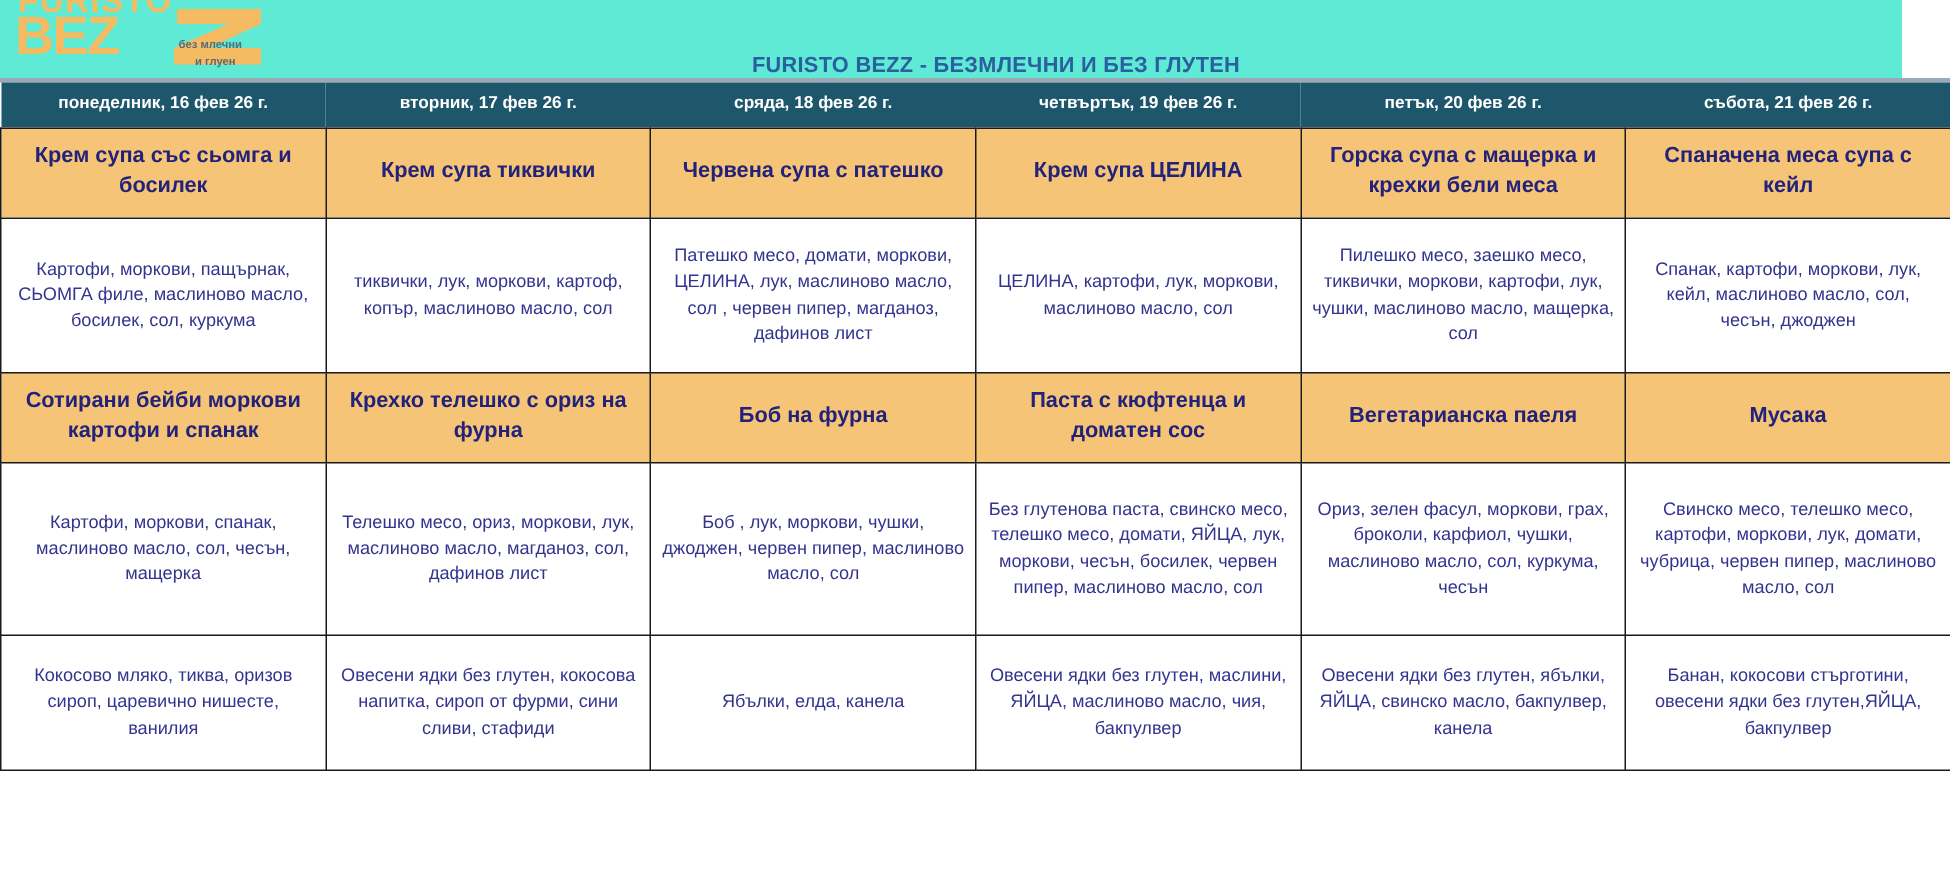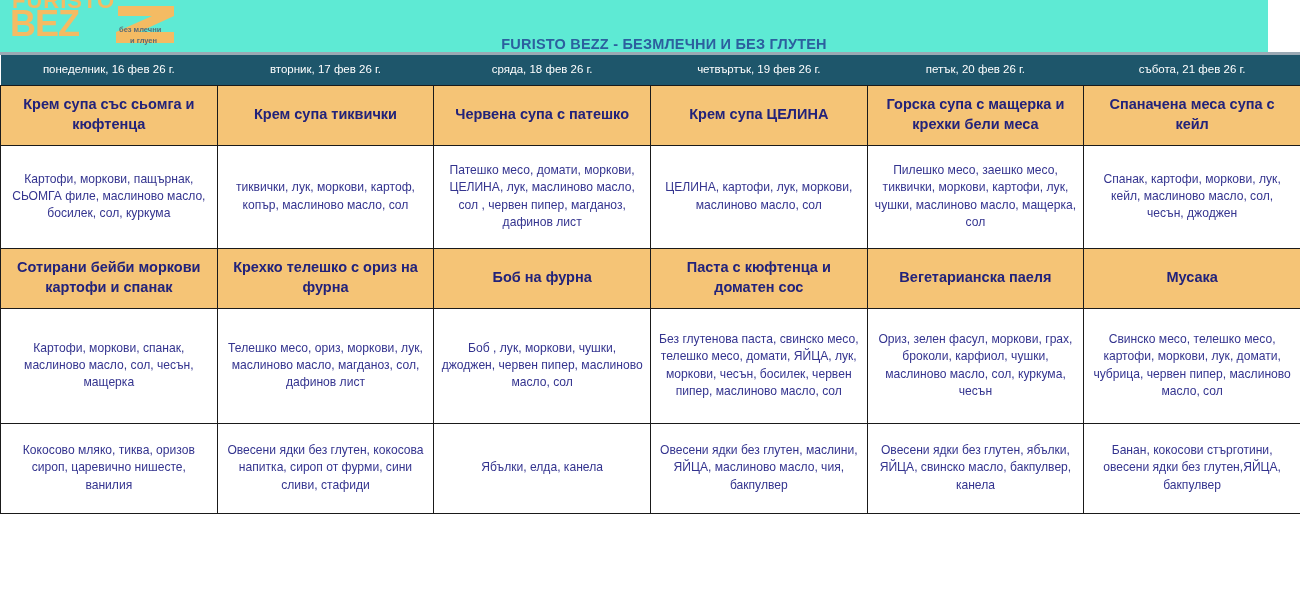--- a/index.html
+++ b/index.html
@@ -49,21 +49,21 @@
     border-collapse: collapse;
     table-layout: fixed;
     width: 1300px;
   }
   table.menu col { width: 216.666px; }
 
   thead th {
     background: #1e566b;
     color: #ffffff;
     font-size: 11.5px;
-    font-weight: normal;
+    font-weight: bold;
     text-align: center;
     padding: 7px 3px 8px;
     border: none;
     height: 30px;
     vertical-align: middle;
   }
 
   td {
     border: 1px solid #1a1a1a;
     text-align: center;
@@ -127,21 +127,21 @@
       <th>сряда, 18 фев 26 г.</th>
       <th>четвъртък, 19 фев 26 г.</th>
       <th>петък, 20 фев 26 г.</th>
       <th>събота, 21 фев 26 г.</th>
     </tr>
   </thead>
 
   <tbody>
 
     <tr class="dish">
-      <td>Крем супа със сьомга и кюфтенца</td>
+      <td>Крем супа със сьомга и босилек</td>
       <td>Крем супа тиквички</td>
       <td>Червена супа с патешко</td>
       <td>Крем супа ЦЕЛИНА</td>
       <td>Горска супа с мащерка и крехки бели меса</td>
       <td>Спаначена меса супа с кейл</td>
     </tr>
 
     <tr class="ingredients soup-ing">
       <td>Картофи, моркови, пащърнак, СЬОМГА филе, маслиново масло, босилек, сол, куркума</td>
       <td>тиквички, лук, моркови, картоф, копър, маслиново масло, сол</td>

